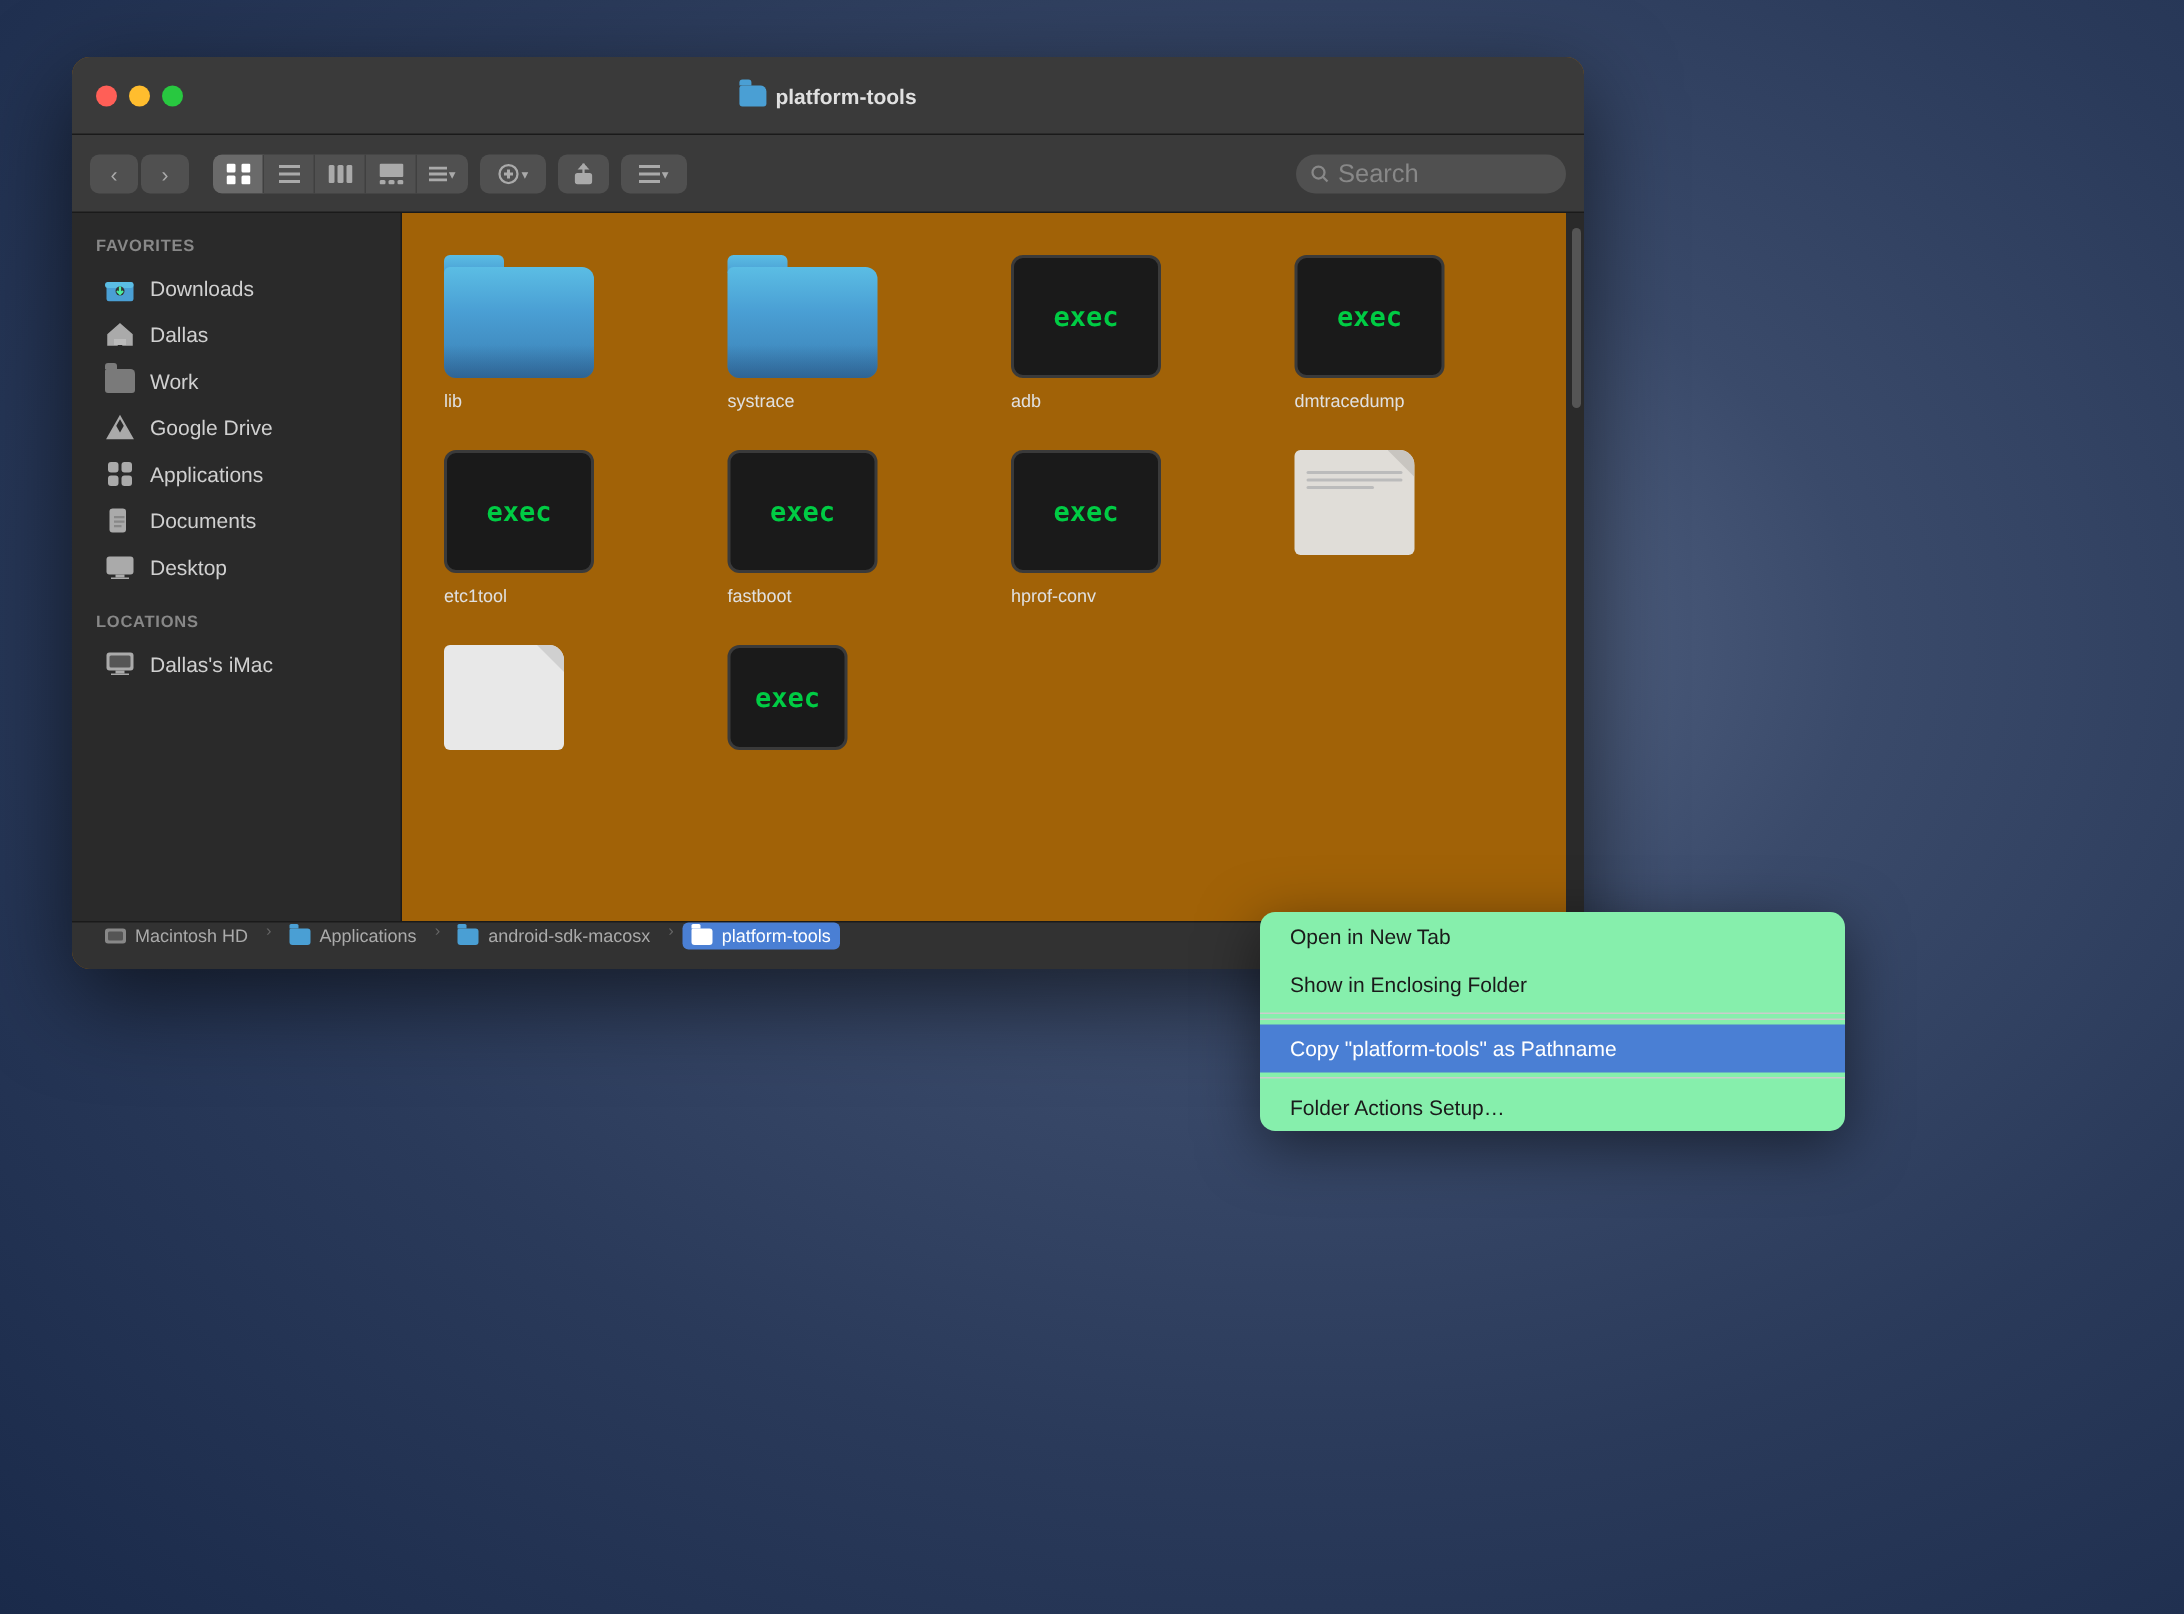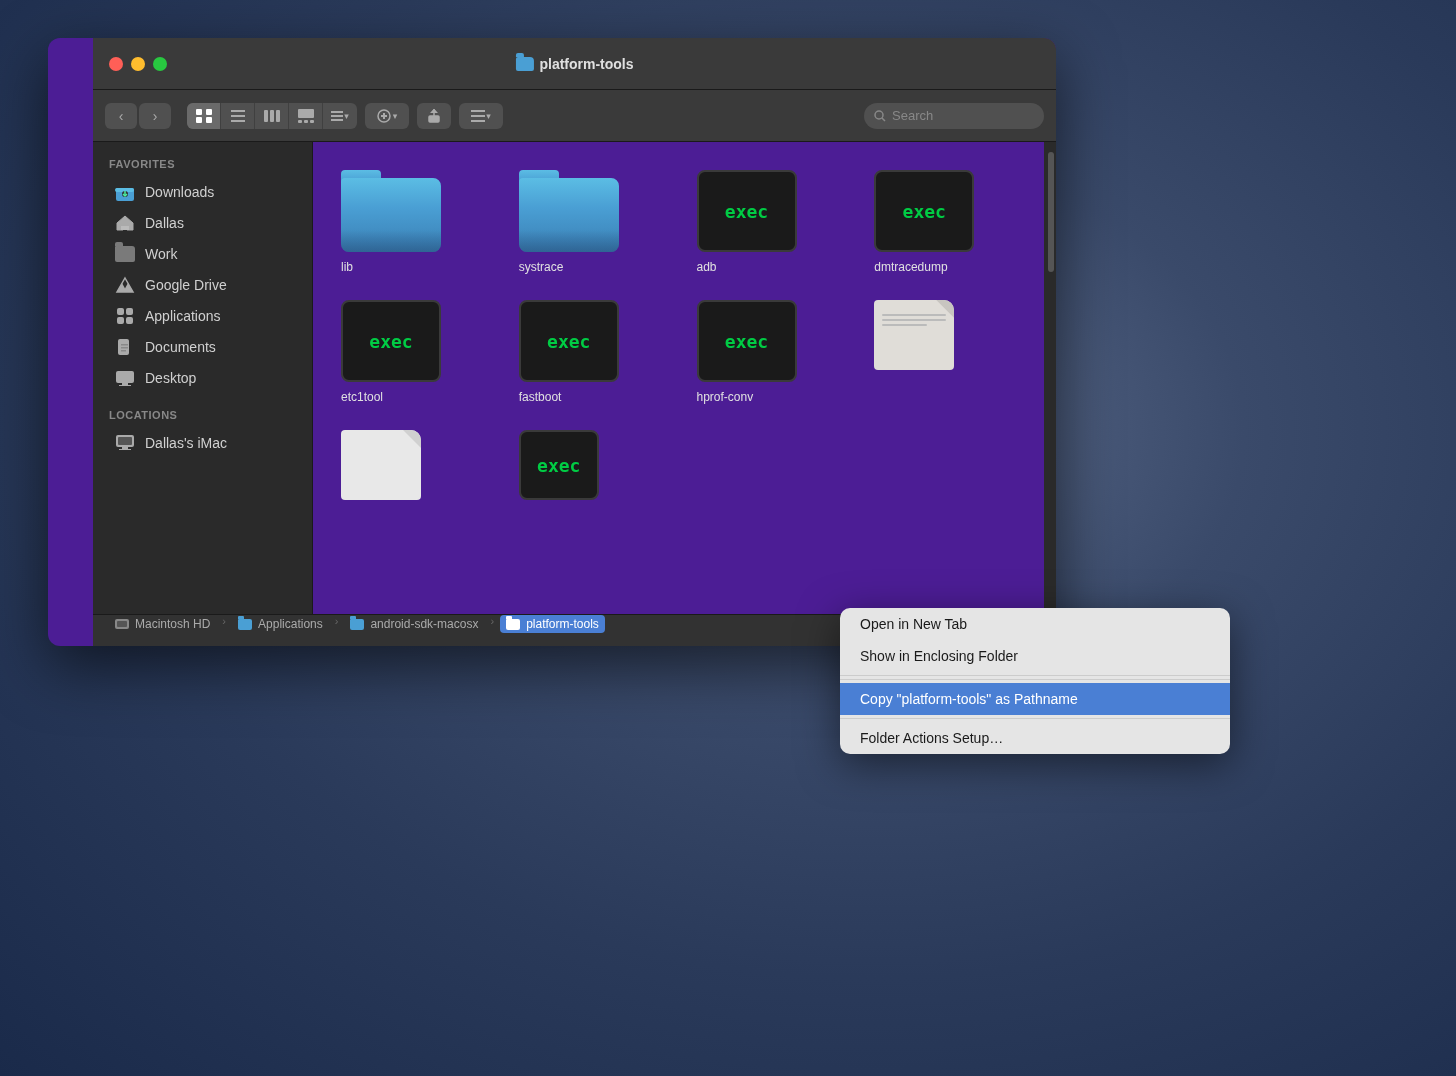--- a/index.html
+++ b/index.html
@@ -11,27 +11,26 @@
       overflow: hidden;
       position: relative;
     }
 
     .finder-window {
       position: absolute;
       top: 38px;
       left: 48px;
       width: 1008px;
       height: 608px;
-      background: #4c1d95;
+      background: #a16207;
       border-radius: 12px;
       box-shadow: 0 20px 60px rgba(0,0,0,0.6);
       overflow: hidden;
       display: flex;
       flex-direction: column;
-      padding-left: 45px;
     }
 
     
     .title-bar {
       height: 52px;
       background: #3a3a3a;
       display: flex;
       align-items: center;
       padding: 0 16px;
       position: relative;
@@ -182,21 +181,21 @@
     .search-bar {
       width: 180px;
       height: 26px;
       background: #505050;
       border-radius: 13px;
       display: flex;
       align-items: center;
       padding: 0 10px;
       gap: 6px;
       color: #888;
-      font-size: 13px;
+      font-size: 17px;
     }
 
     
     .main-content {
       flex: 1;
       display: flex;
       overflow: hidden;
     }
 
     
@@ -391,21 +390,21 @@
     .breadcrumb-folder-icon.blue::before { background: #4a9fd4; }
     .breadcrumb-folder-icon.active-blue { background: #fff; }
     .breadcrumb-folder-icon.active-blue::before { background: #fff; }
 
     
     .context-menu {
       position: absolute;
       top: 608px;
       left: 840px;
       width: 390px;
-      background: #e5e5e5;
+      background: #86efac;
       border-radius: 10px;
       box-shadow: 0 10px 40px rgba(0,0,0,0.5);
       overflow: hidden;
       z-index: 100;
     }
 
     .context-menu-item {
       padding: 8px 20px;
       font-size: 14px;
       color: #1a1a1a;

